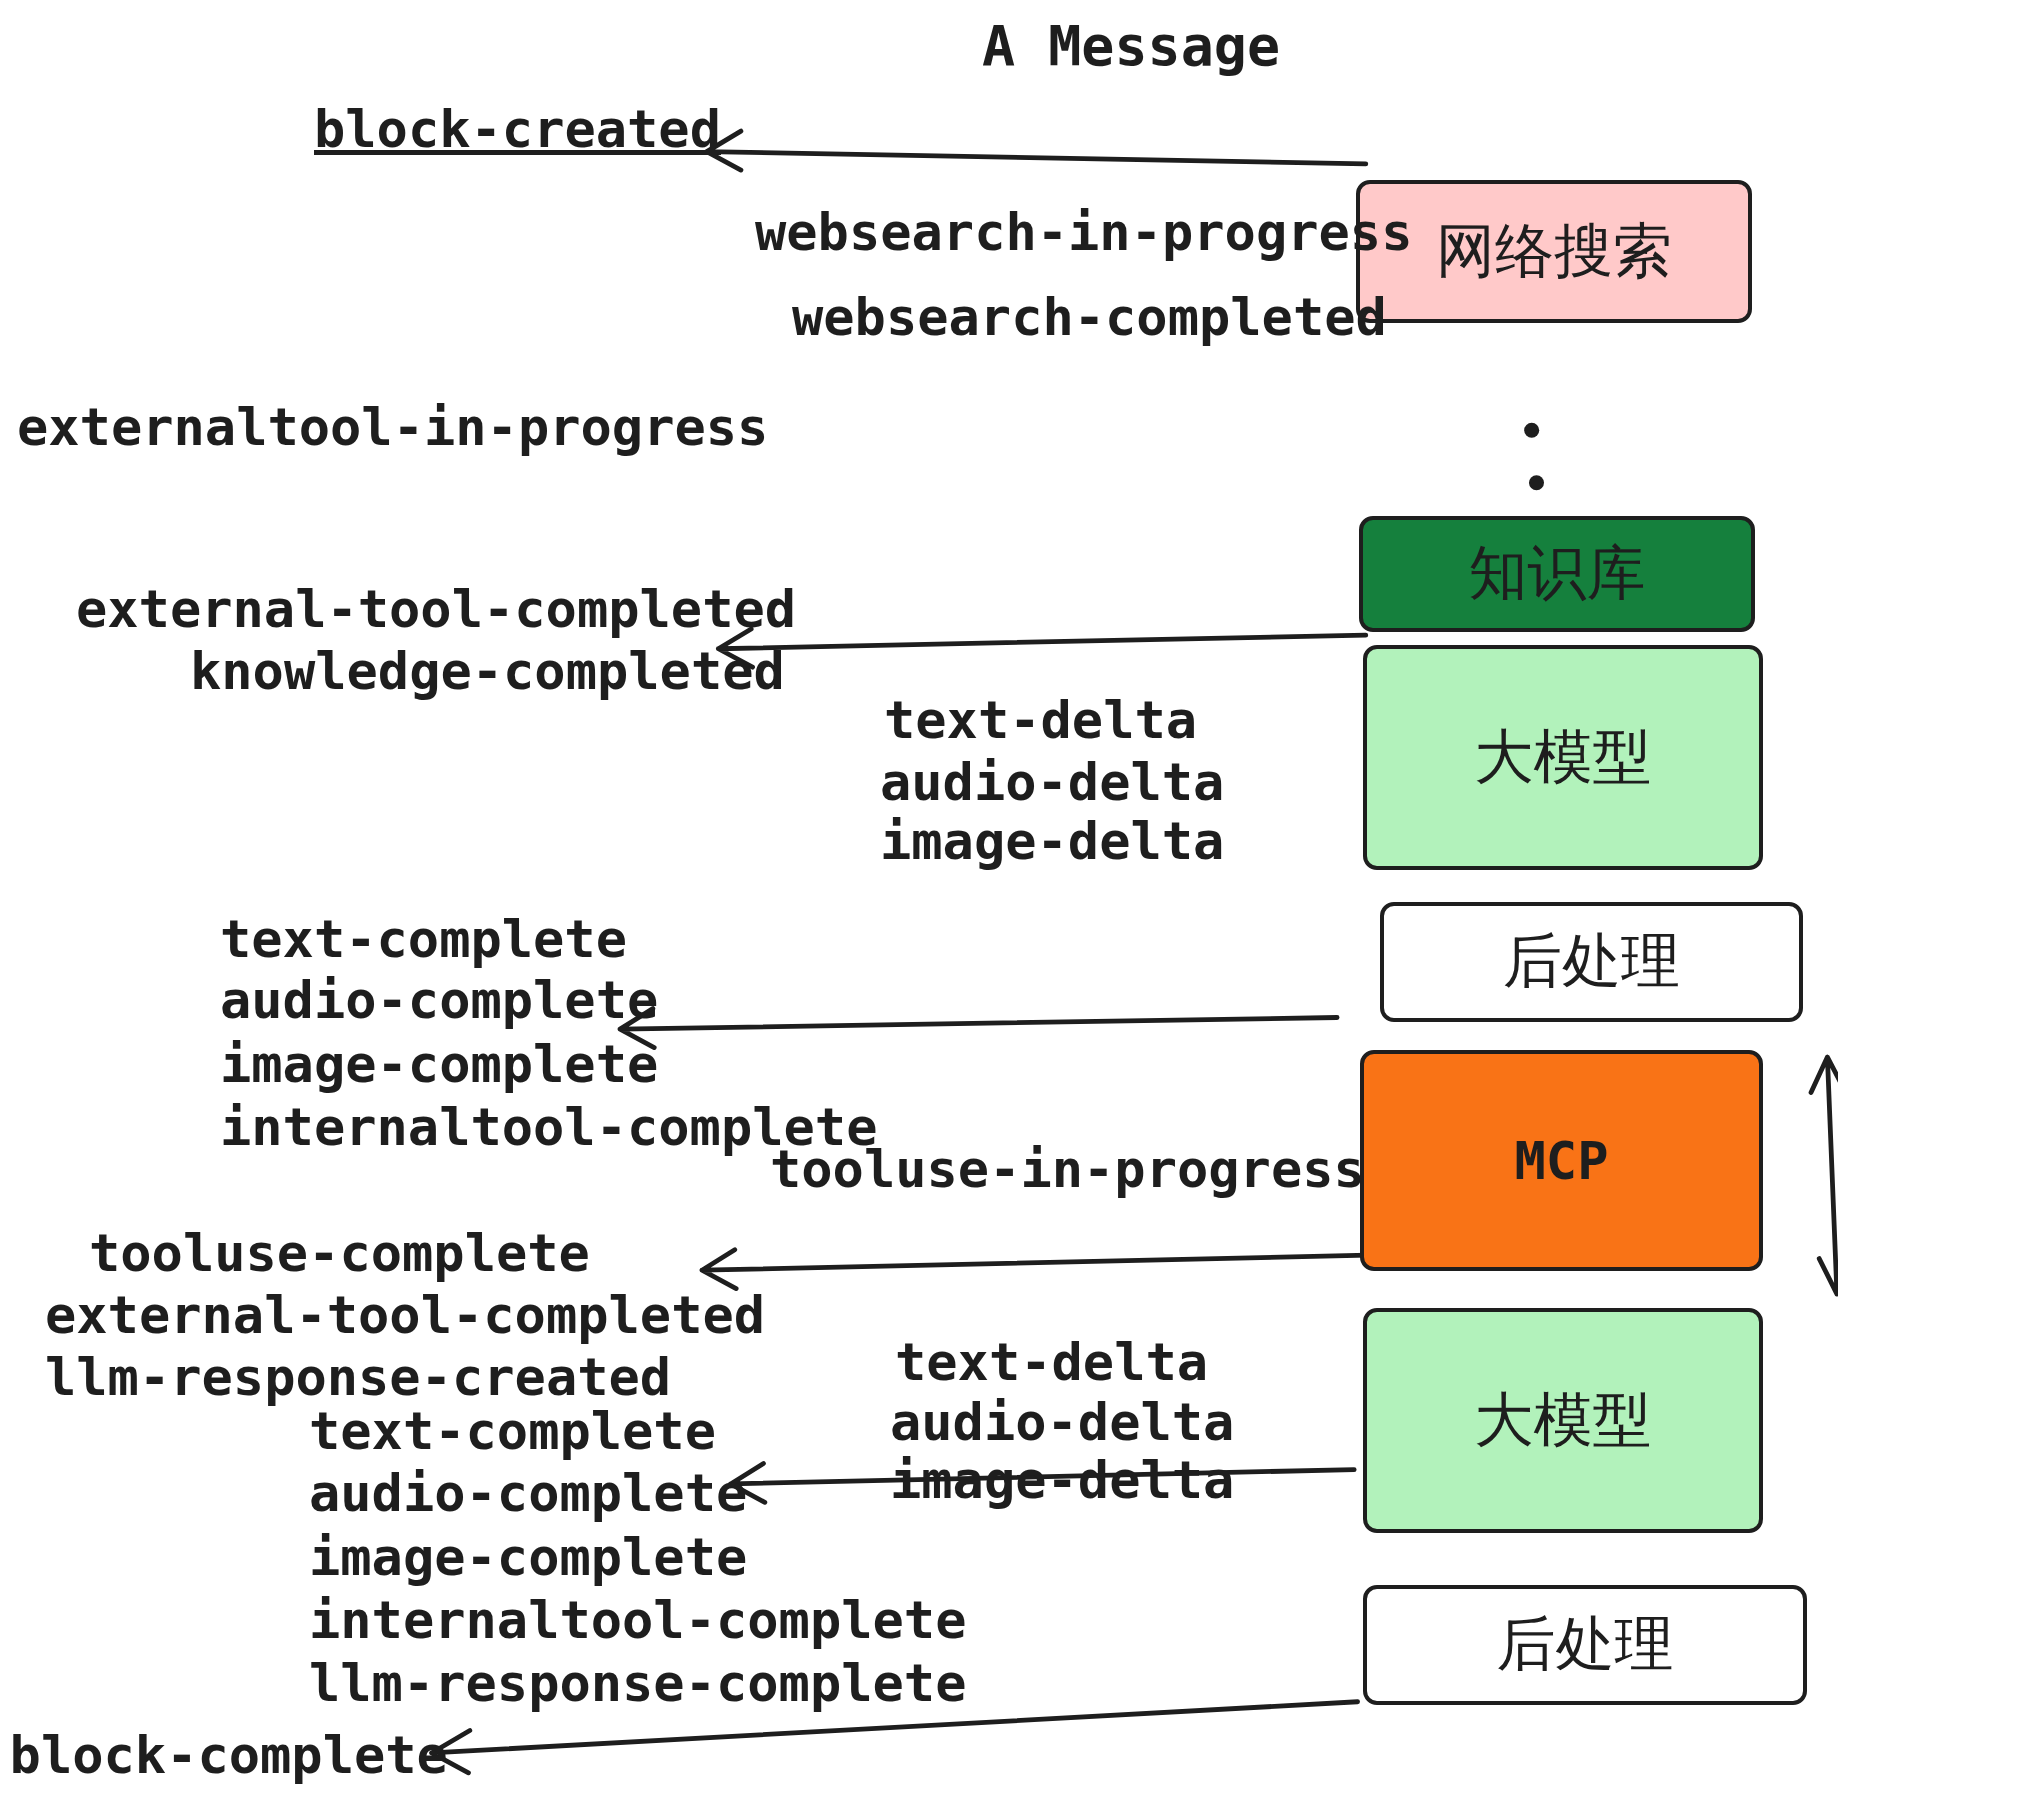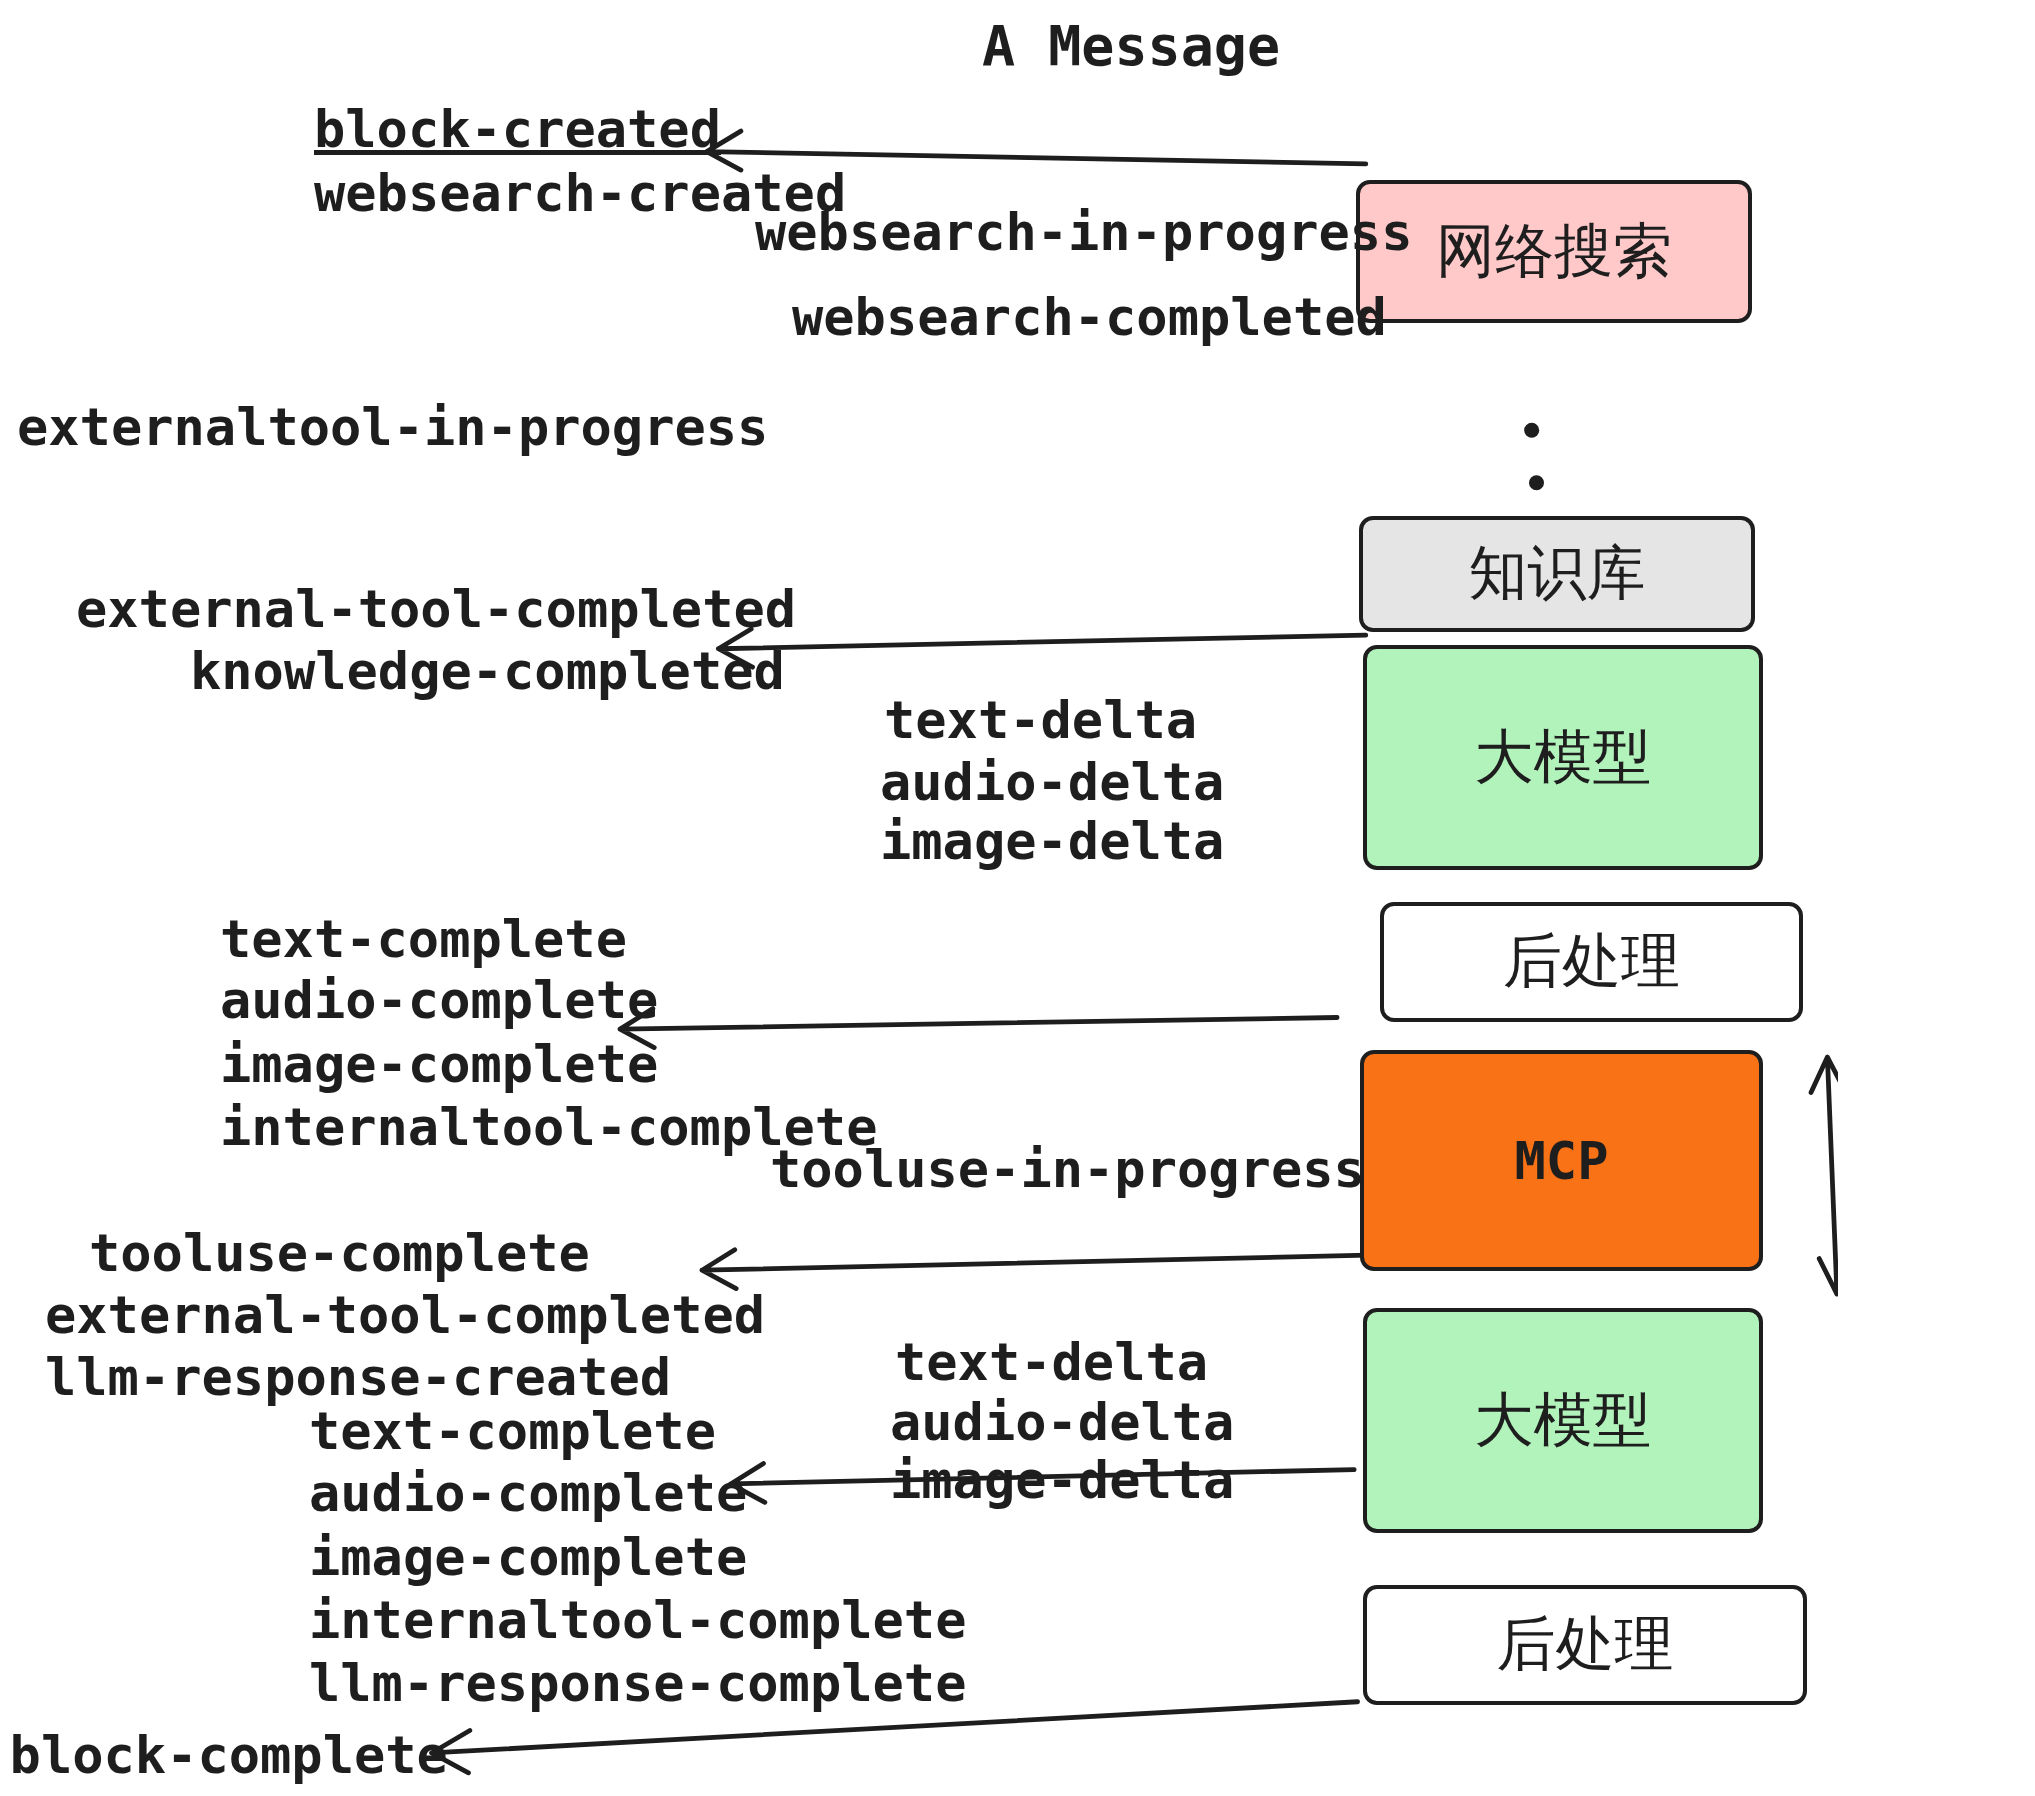--- a/index.html
+++ b/index.html
@@ -60,21 +60,21 @@
       <circle cx="2250" cy="707" r="11"></circle>
       <circle cx="2257" cy="796" r="11"></circle>
     </g>
   </svg>
 
   <div class="title" style="left:982px;top:13.7px;">A Message</div>
 
   <div class="box" style="left: 1356px; top: 180px; width: 396px; height: 143px; background-color: rgb(255, 201, 201);">
     <span>网络搜索</span>
   </div>
-  <div class="box" style="left: 1359px; top: 516px; width: 396px; height: 116px; background-color: #e5e5e5;">
+  <div class="box" style="left: 1359px; top: 516px; width: 396px; height: 116px; background-color: #15803d;">
     <span>知识库</span>
   </div>
   <div class="box" style="left: 1363px; top: 645px; width: 400px; height: 225px; background-color: rgb(178, 242, 187);">
     <span>大模型</span>
   </div>
   <div class="box" style="left: 1380px; top: 902px; width: 423px; height: 120px; background-color: rgb(255, 255, 255);">
     <span>后处理</span>
   </div>
   <div class="box mono" style="left: 1360px; top: 1050px; width: 403px; height: 221px; background-color: #f97316;">
     <span>MCP</span>
@@ -83,21 +83,20 @@
     <span>大模型</span>
   </div>
   <div class="box" style="left: 1363px; top: 1585px; width: 444px; height: 120px; background-color: rgb(255, 255, 255);">
     <span>后处理</span>
   </div>
 
   <div class="side-label" style="left:1839px;top:381px;">外部工具</div>
   <div class="side-label" style="left:1852px;top:1135px;font-size:49px;">外部工具</div>
 
   <div class="evt" style="left:314px;top:102px;text-decoration:underline;">block-created</div>
-  <div class="evt" style="left:314px;top:166px;">websearch-created</div>
   <div class="evt" style="left:755px;top:205px;">websearch-in-progress</div>
   <div class="evt" style="left:755px;top:290px;margin-left:37px;">websearch-completed</div>
   <div class="evt" style="left:17px;top:400px;">externaltool-in-progress</div>
   <div class="evt" style="left:76px;top:582px;">external-tool-completed</div>
   <div class="evt" style="left:190px;top:644px;">knowledge-completed</div>
   <div class="evt" style="left:884px;top:693px;">text-delta</div>
   <div class="evt" style="left:880px;top:755px;">audio-delta</div>
   <div class="evt" style="left:880px;top:814px;">image-delta</div>
   <div class="evt" style="left:220px;top:912px;">text-complete</div>
   <div class="evt" style="left:220px;top:973px;">audio-complete</div>

